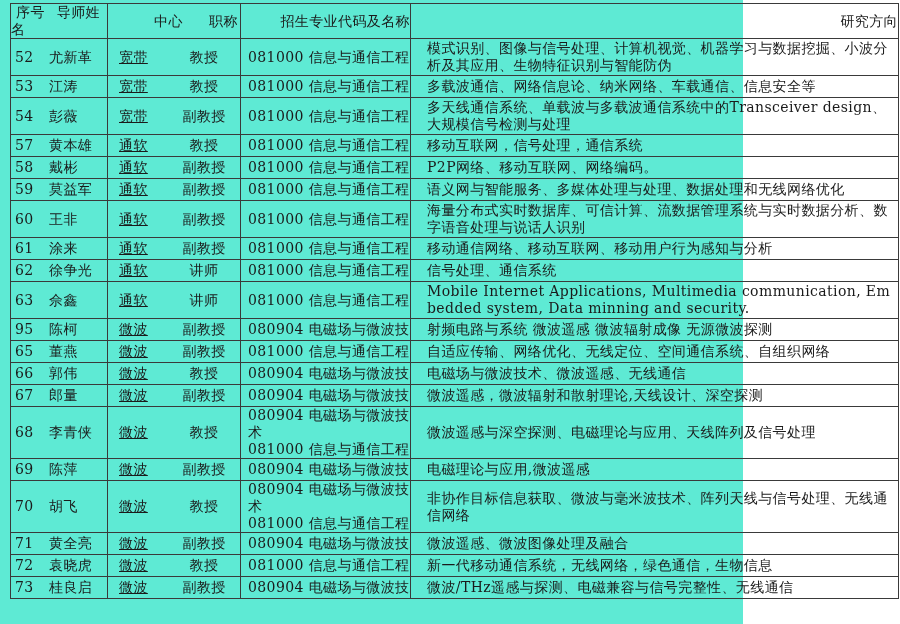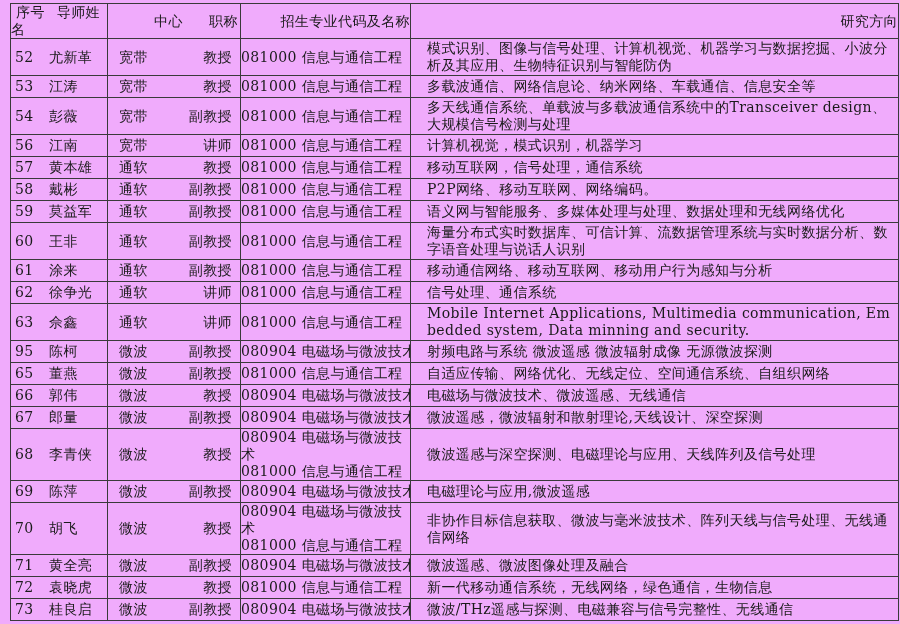--- a/index.html
+++ b/index.html
@@ -1,44 +1,44 @@
 <!DOCTYPE html>
 <html><head>
 <meta charset="utf-8">
 <style>
   html,body{margin:0;padding:0;}
   body{
     width:900px;height:624px;background:#ffffff;overflow:hidden;
     font-family:"DejaVu Serif","Liberation Serif",serif;
     color:#1b1b1b;
   }
-  .page{position:relative;width:900px;height:624px;background:#f0abfc;}
+  .page{position:relative;width:743px;height:624px;background:#5eead4;}
   table.grid{
     position:absolute;left:10px;top:3px;width:888px;
     border-collapse:collapse;table-layout:fixed;
   }
   col.c1{width:97px;} col.c2{width:133px;} col.c3{width:170px;} col.c4{width:488px;}
   th,td{
     border:1px solid #3a3a3a;
     padding:0;font-weight:normal;
     font-size:14px;line-height:17px;letter-spacing:0.4px;
     vertical-align:middle;text-align:left;
     height:19px;
   }
   thead th{height:18px;}
   
   th.c1 .h-num{margin-left:5px;}
   th.c1 .h-name{margin-left:12px;}
   th.c2 .h-center{display:inline-block;margin-left:46px;width:55px;}
   th.c3,th.c4{text-align:right;}
   
   td.c1 .num{display:inline-block;width:26px;text-align:left;margin-left:4px;margin-right:8px;}
-  td.c2 .center{display:inline-block;margin-left:11px;width:57px;}
-  td.c2 .title{display:inline-block;width:56px;text-align:right;}
-  td.c3{}
+  td.c2 .center{display:inline-block;margin-left:11px;width:57px;text-decoration:underline;}
+  td.c2 .title{display:inline-block;width:56px;text-align:center;}
+  td.c3{padding-left:7px;}
   td.c3 div{white-space:nowrap;overflow:hidden;}
   td.c4{padding:1px 2px 1px 16px;word-break:break-all;}
 </style>
 </head>
 <body>
 
 <div class="page">
   <table class="grid">
     <colgroup>
         <col class="c1">
@@ -90,32 +90,20 @@
     <td class="c2">
       <span class="center">宽带</span><span class="title">副教授</span>
     </td>
     <td class="c3">
             <div>081000 信息与通信工程</div>
           </td>
     <td class="c4">多天线通信系统、单载波与多载波通信系统中的Transceiver design、大规模信号检测与处理</td>
   </tr>
         <tr>
     <td class="c1">
-      <span class="num">56</span><span class="name">江南</span>
-    </td>
-    <td class="c2">
-      <span class="center">宽带</span><span class="title">讲师</span>
-    </td>
-    <td class="c3">
-            <div>081000 信息与通信工程</div>
-          </td>
-    <td class="c4">计算机视觉，模式识别，机器学习</td>
-  </tr>
-        <tr>
-    <td class="c1">
       <span class="num">57</span><span class="name">黄本雄</span>
     </td>
     <td class="c2">
       <span class="center">通软</span><span class="title">教授</span>
     </td>
     <td class="c3">
             <div>081000 信息与通信工程</div>
           </td>
     <td class="c4">移动互联网，信号处理，通信系统</td>
   </tr>

